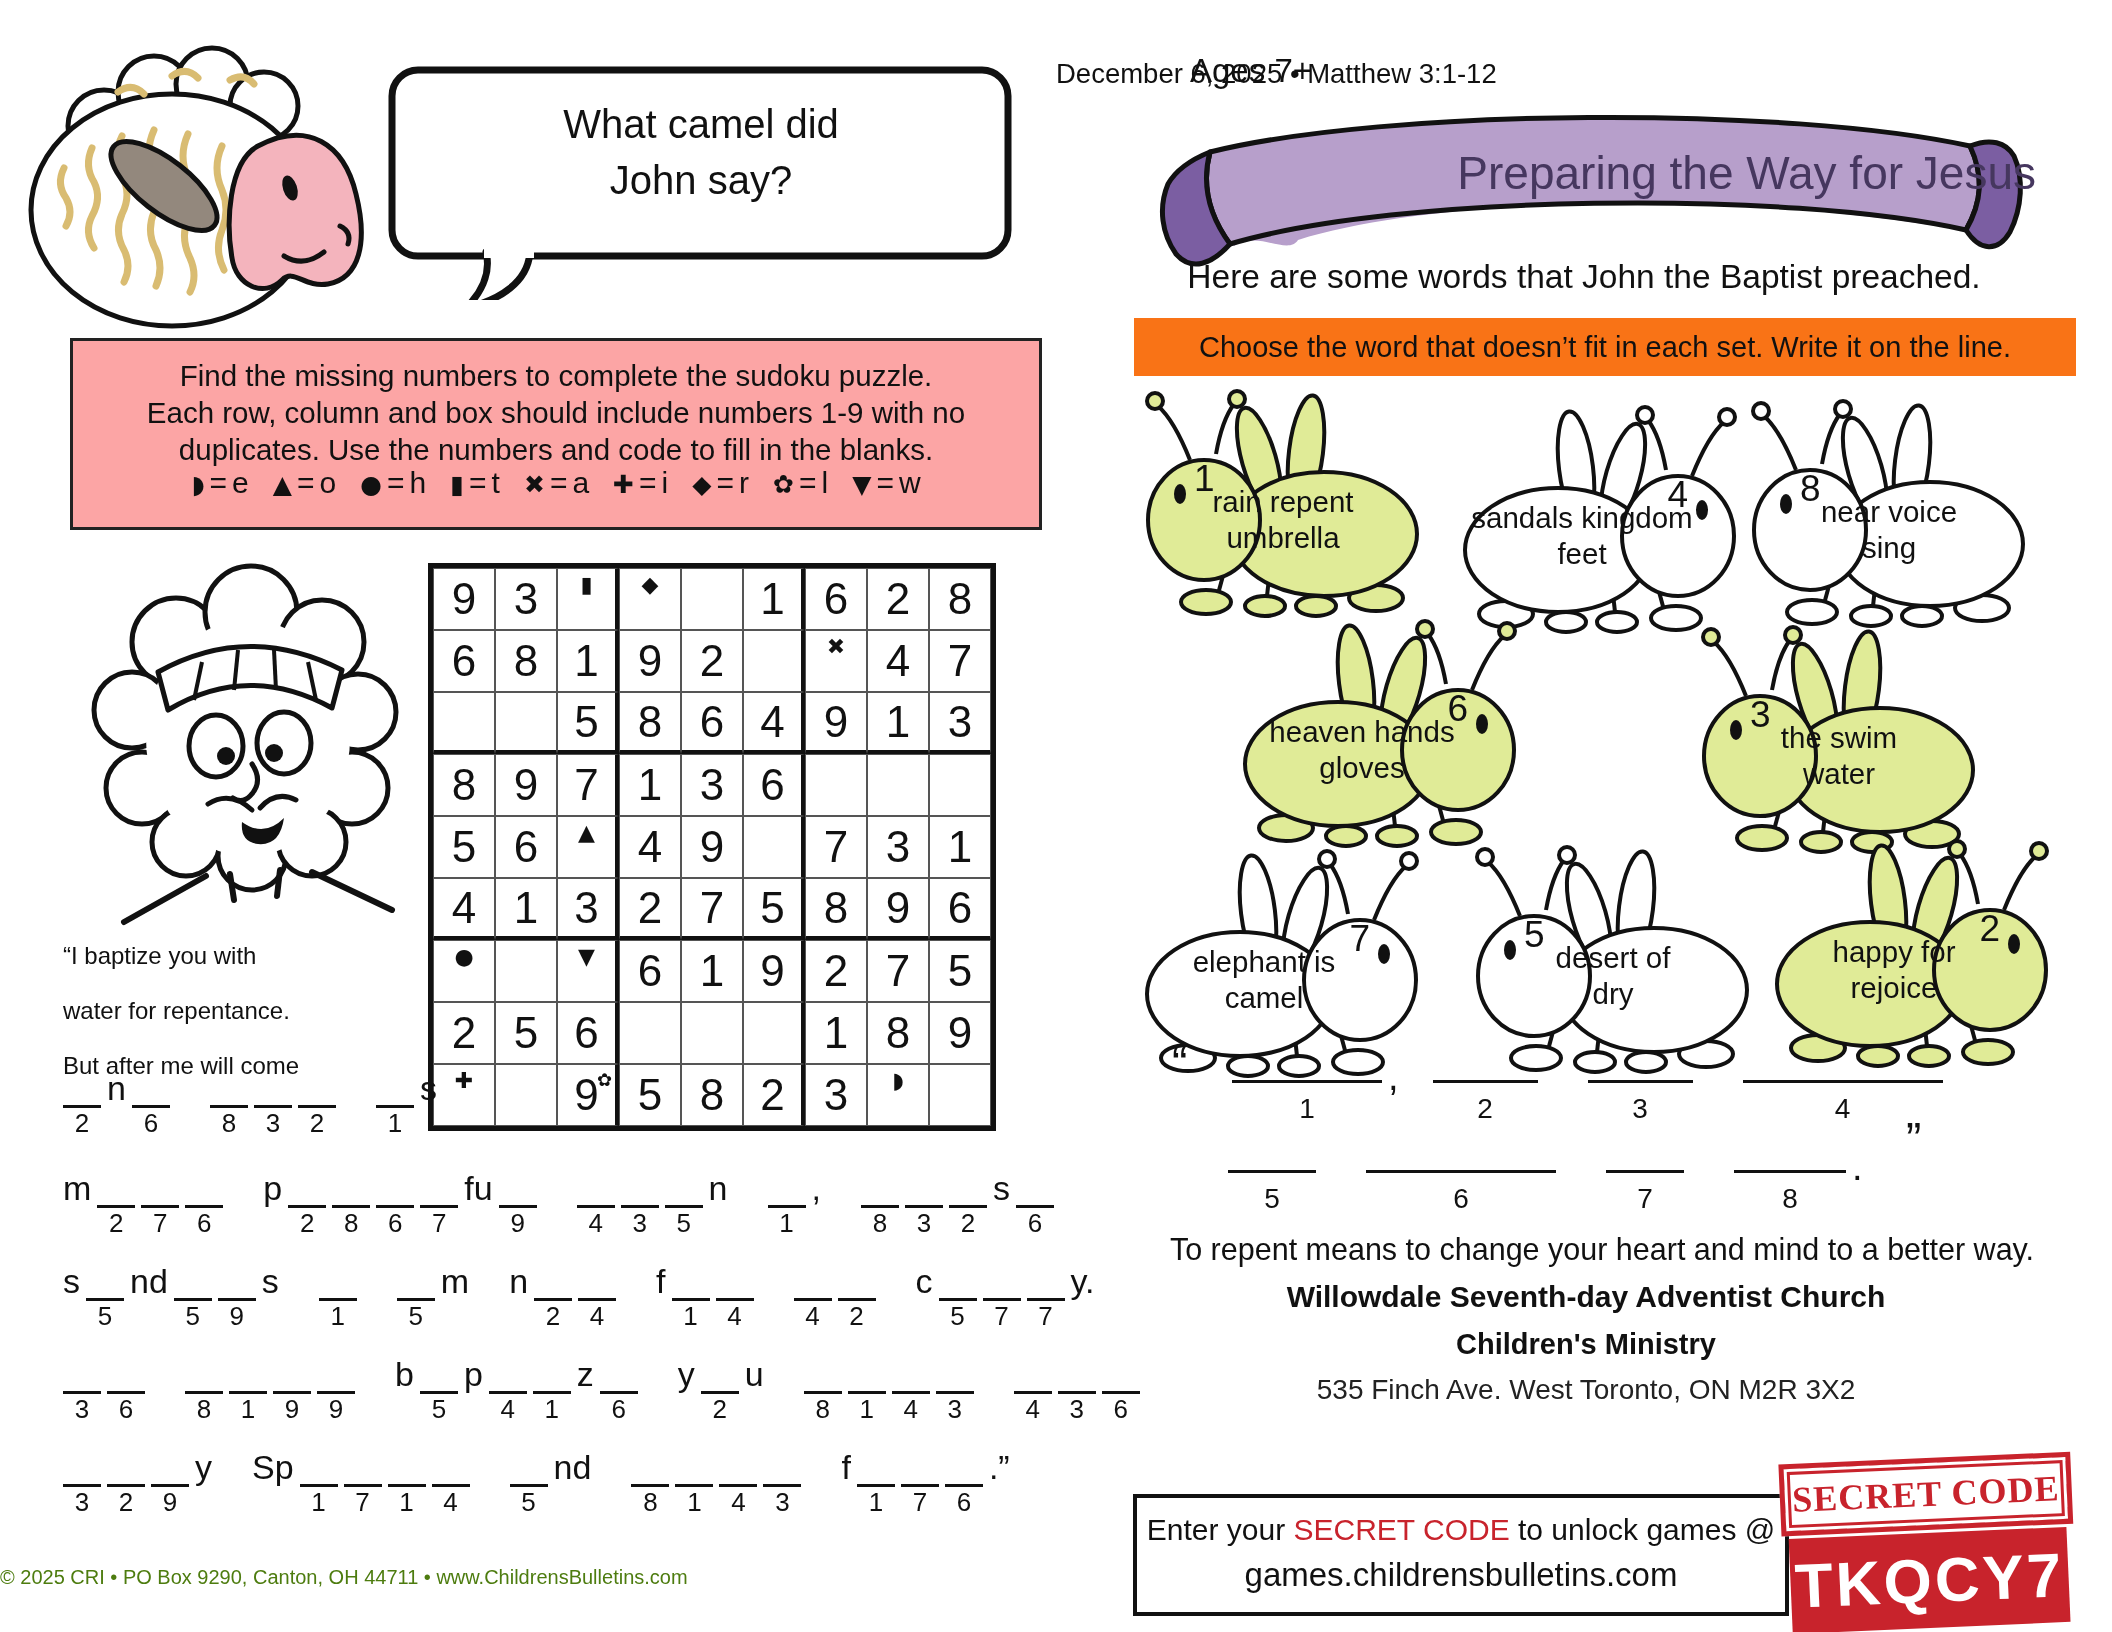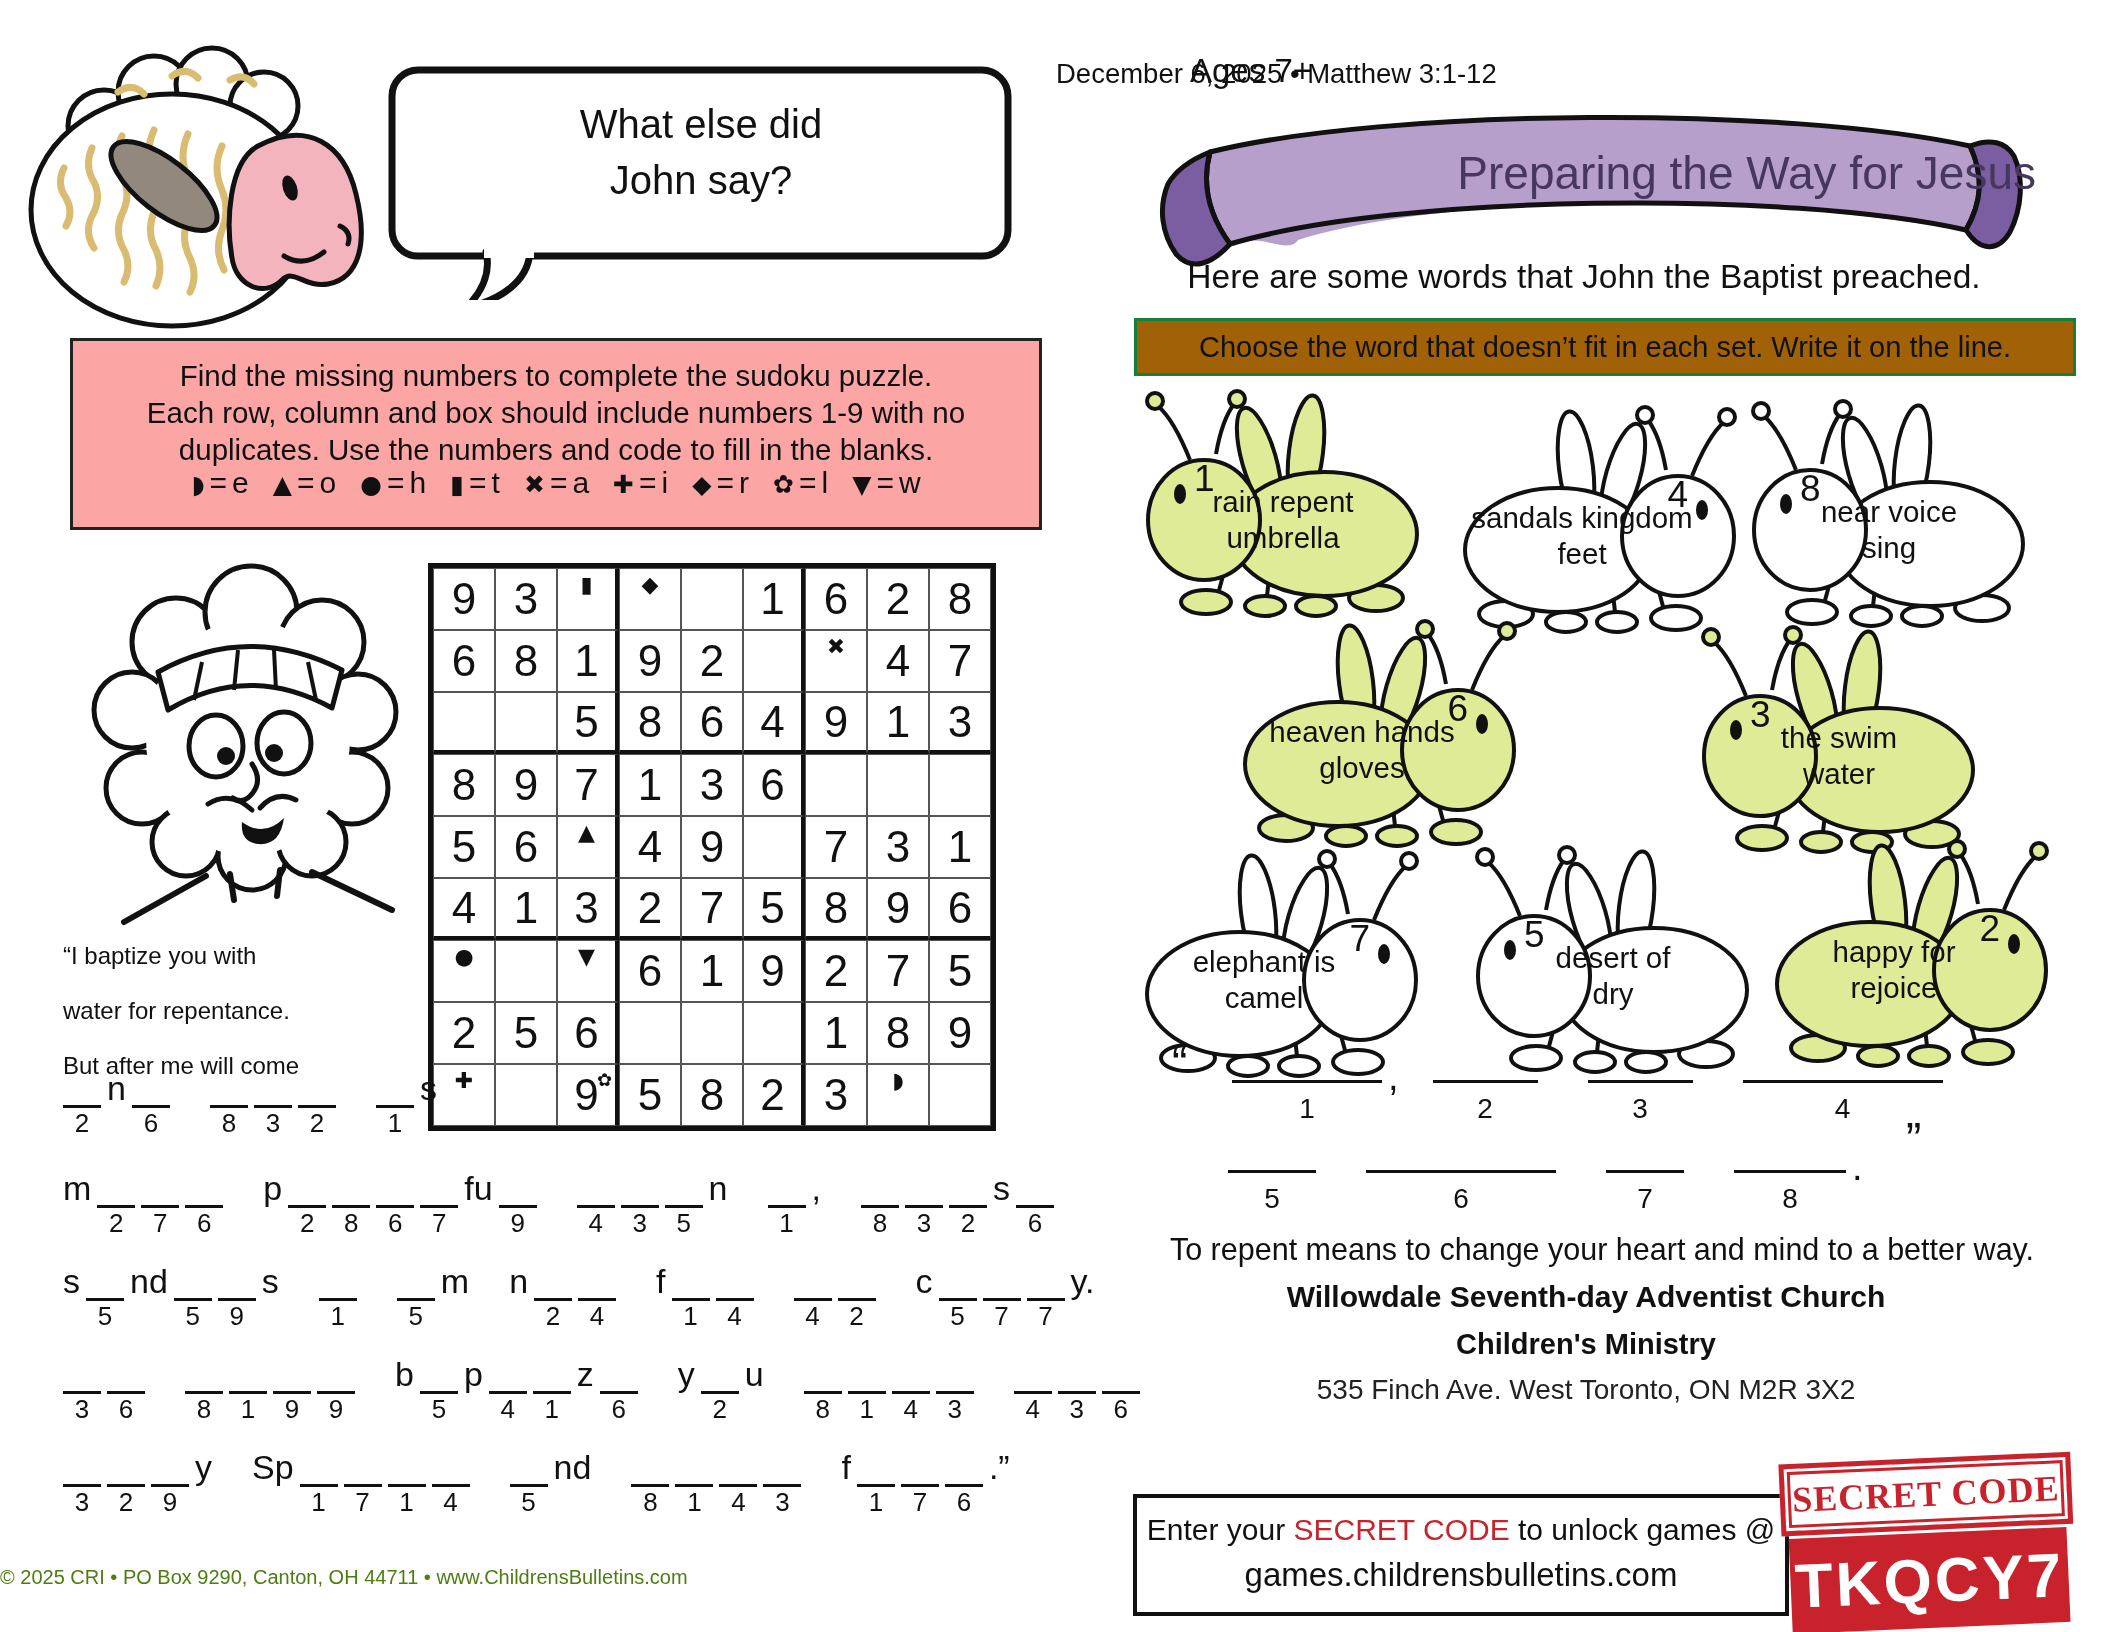--- a/index.html
+++ b/index.html
@@ -41,21 +41,21 @@
   .lit{font-size:34px;line-height:33px;height:33px;}
   .num{font-size:26px;line-height:30px;height:30px;min-width:8px;text-align:center;}
   .copyright{left:0;top:1566px;width:1056px;text-align:left;font-size:20px;color:#4d7c0f;}
 
   
   .ages{left:134px;top:52px;font-size:33px;}
   .date{left:0;top:58px;width:972px;text-align:left;font-size:27.5px;}
   .bannersvg{left:92px;top:90px;width:888px;height:200px;}
   .bannertext{left:92px;top:146px;width:888px;text-align:right;font-size:46px;color:#46375f;}
   .subtitle{left:48px;top:258px;width:960px;text-align:center;font-size:33.5px;}
-  .orangebox{left:78px;top:318px;width:942px;height:58px;background:#a16207;border:3px solid #15803d;
+  .orangebox{left:78px;top:318px;width:942px;height:58px;background:#f97316;border:3px solid #f97316;
              box-sizing:border-box;text-align:center;font-size:29px;line-height:52px;}
 
   .ant{position:absolute;width:310px;height:240px;}
   .ant svg{position:absolute;left:0;top:0;width:100%;height:100%;}
   .ant.flip svg{transform:scaleX(-1);}
   .ant-num{position:absolute;top:76px;left:66px;font-size:37px;}
   .ant.flip .ant-num{left:auto;right:66px;}
   .ant-words{position:absolute;left:12px;right:12px;top:102px;text-align:center;font-size:29.5px;line-height:36px;}
   .ant.flip .ant-words{left:0;right:34px;}
   .ant-1{left:72px;top:382px;}  .ant-4{left:388px;top:398px;}  .ant-8{left:678px;top:392px;}
@@ -123,21 +123,21 @@
     <path d="M302,224 q-20,16 -40,4" fill="none" stroke="#111" stroke-width="5" stroke-linecap="round"></path>
     <path d="M318,198 q12,6 8,18" fill="none" stroke="#111" stroke-width="5" stroke-linecap="round"></path>
   </svg>
 
   <svg class="abs bubblesvg" viewBox="0 0 648 240">
     <rect x="14" y="10" width="616" height="186" rx="26" fill="#fff" stroke="#111" stroke-width="7"></rect>
     <path d="M152,192 C150,222 122,240 88,248 C108,228 112,208 108,192 Z" fill="#fff" stroke="#111" stroke-width="7" stroke-linejoin="round"></path>
     <rect x="106" y="186" width="50" height="12" fill="#fff"></rect>
   </svg>
   <div class="abs bubbletext">
-    <div>What else did</div>
+    <div>What camel did</div>
     <div>John say?</div>
   </div>
 
   <div class="abs mintbox">
     <div>Find the missing numbers to complete the sudoku puzzle.</div>
     <div>Each row, column and box should include numbers 1-9 with no</div>
     <div>duplicates. Use the numbers and code to fill in the blanks.</div>
   </div>
   <div class="abs" id="legend">
       <span class="leg-item"><span class="leg-sym">◗</span><span class="leg-eq">=</span><span class="leg-letter">e</span></span>

